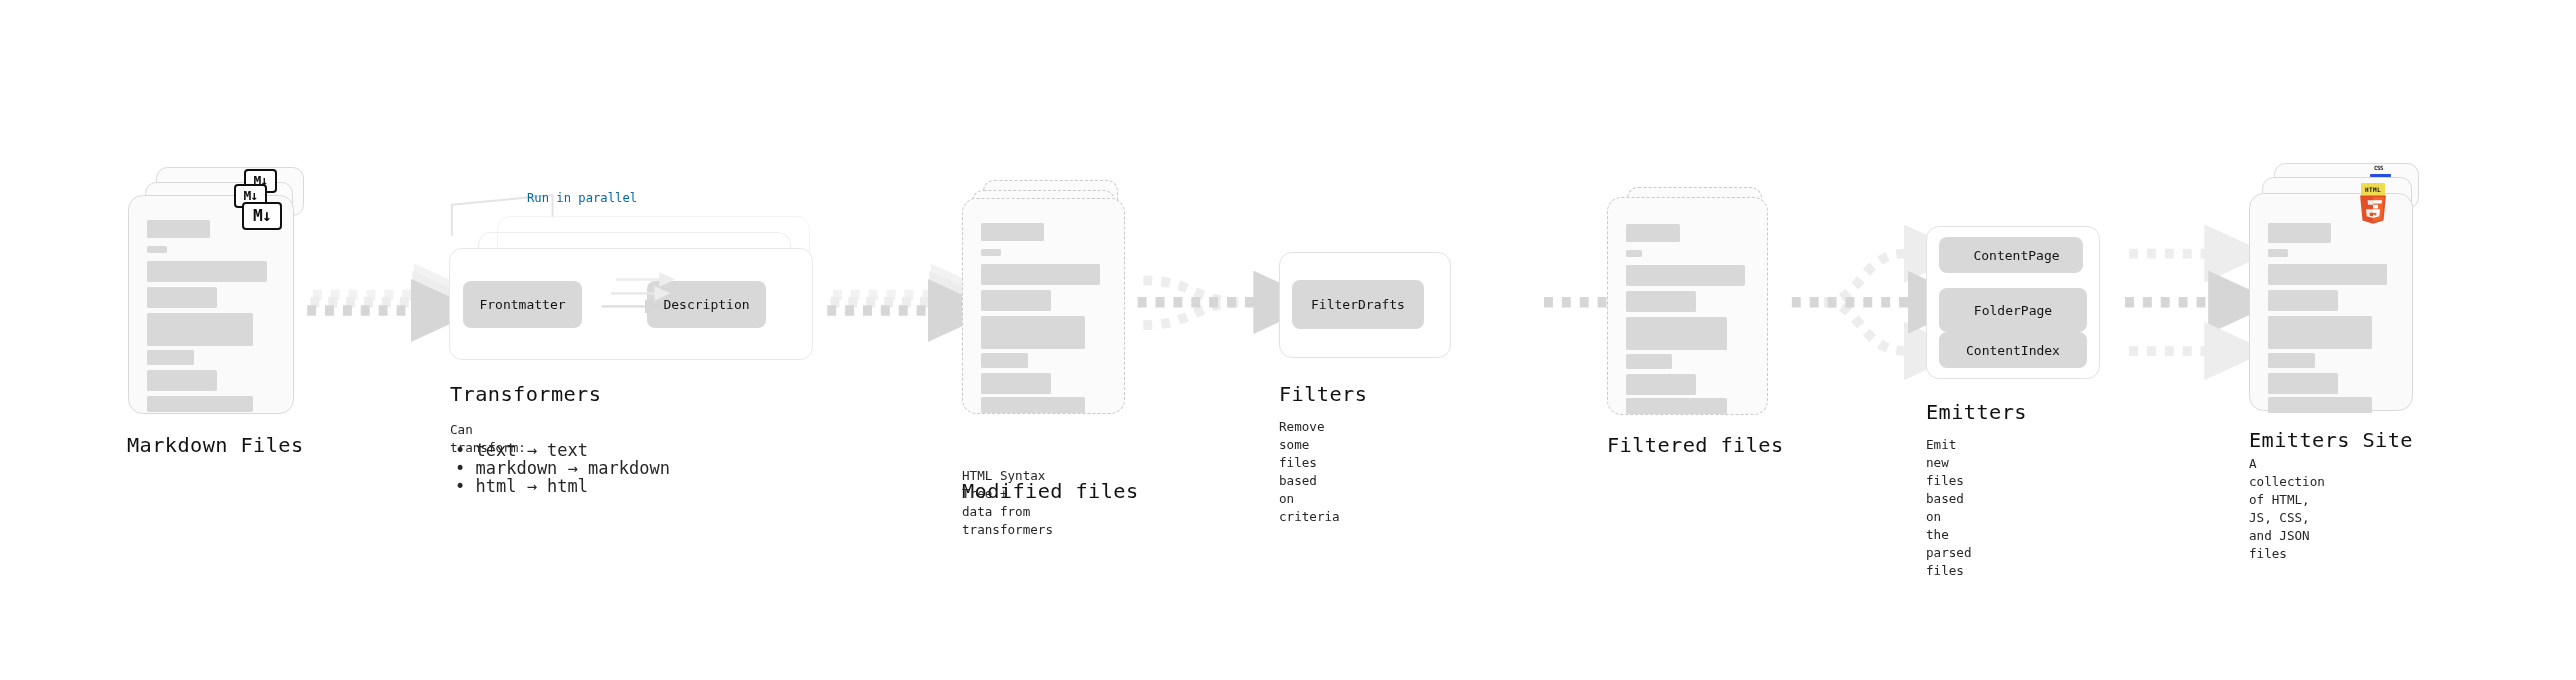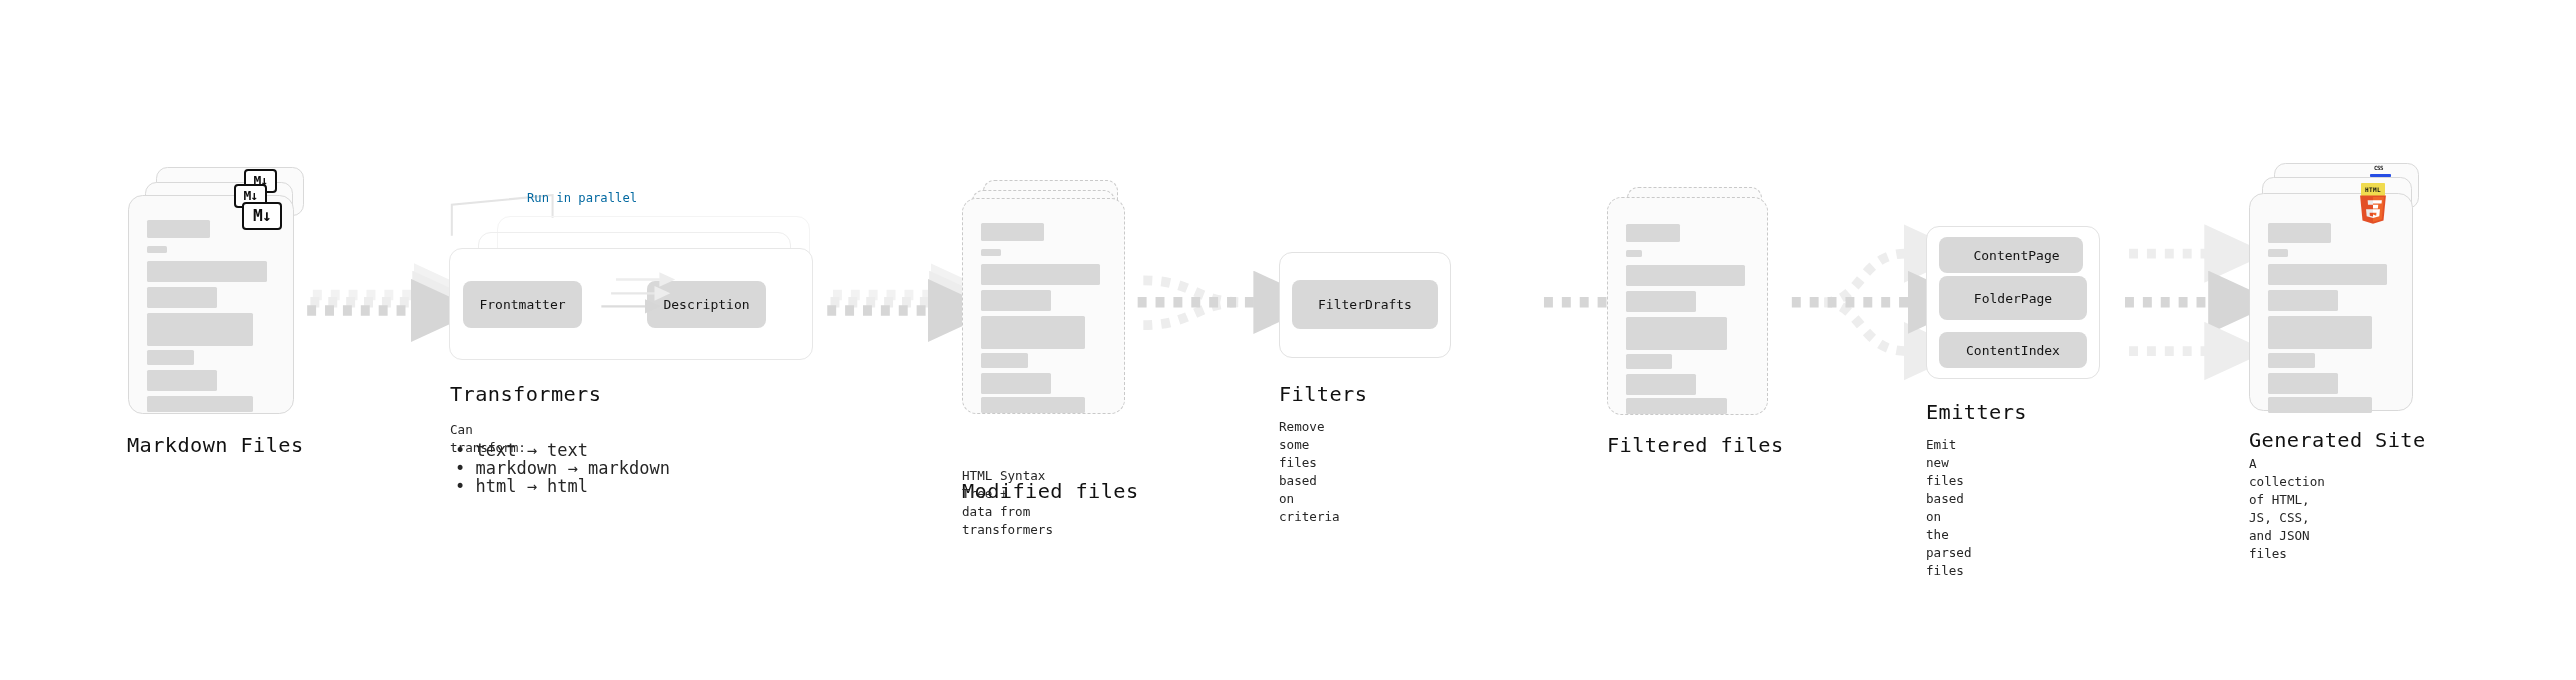--- a/index.html
+++ b/index.html
@@ -277,21 +277,21 @@
 
     <div class="title" style="left:962px; top:431px;margin-top:48px;">Modified files</div>
 
     <div class="sub" style="left:962px; top:467px;">HTML Syntax Tree +
 data from transformers</div>
   </div>
 
   <div class="stage">
     <div class="group" style="left:1279px; top:252px; width:172px; height:106px;"></div>
 
-    <div class="chip" style="left:1292px; top:280px; width:146px; height:49px;">FilterDrafts</div>
+    <div class="chip" style="left:1292px; top:280px; width:132px; height:49px;">FilterDrafts</div>
 
     <div class="title" style="left:1279px; top:382px;">Filters</div>
 
     <div class="sub" style="left:1279px; top:418px;">Remove some files based
 on criteria</div>
   </div>
 
   <div class="stage">
     <div class="card dashed" style="left:1627px; top:187px; width:135px; height:39px; border-radius:11.4px;"></div>
 
@@ -306,21 +306,21 @@
       <div class="skel" style="left:18px; top:200px; width:101px; height:16.3px;"></div>
     </div>
 
     <div class="title" style="left:1607px; top:433px;">Filtered files</div>
   </div>
 
   <div class="stage">
     <div class="group" style="left:1926px; top:226px; width:174px; height:153px;"></div>
 
     <div class="chip" style="left:1939px; top:237px; width:144px; height:36px;padding-left:11px;">ContentPage</div>
-    <div class="chip" style="left:1939px; top:276px; width:148px; height:44px;">FolderPage</div>
+    <div class="chip" style="left:1939px; top:288px; width:148px; height:44px;">FolderPage</div>
     <div class="chip" style="left:1939px; top:332px; width:148px; height:36px;">ContentIndex</div>
 
     <div class="title" style="left:1926px; top:400px;">Emitters</div>
 
     <div class="sub" style="left:1926px; top:436px;">Emit new files based on
 the parsed files</div>
   </div>
 
   <div class="stage">
     <div class="card back" style="left:2274px; top:163px; width:145px; height:46px; border-radius:11.4px;"></div>
@@ -348,20 +348,20 @@
         <path d="M6,13 L38,13 L35,44 L22,48 L9,44 Z" fill="#e34f26"></path>
         <path d="M22,15 L35.5,15 L33,42.3 L22,45.8 Z" fill="#ef652a"></path>
         <path d="M22,24.5 L28.5,24.5 L28,29 L22,29 Z
                  M22,19 L33,19 L32.6,23 L22,23 Z
                  M22,36.5 L22,41 L29.8,38.8 L30.6,30 L22,30 L22,34.5 L26.3,34.5 L25.9,38 Z" fill="#ffffff"></path>
         <path d="M22,24.5 L15.8,24.5 L15.4,19 L22,19 Z
                  M22,30 L22,34.5 L17.8,34.5 L18.1,38 L22,38.9 L22,41 L14.2,38.8 L13.4,30 Z" fill="#ebebeb"></path>
       </svg>
     </div>
 
-    <div class="title" style="left:2249px; top:428px;">Generated Site</div>
+    <div class="title" style="left:2249px; top:428px;">Emitters Site</div>
 
     <div class="sub" style="left:2249px; top:455px;">A collection of HTML,
 JS, CSS, and JSON files</div>
   </div>
 
 </div>
 
 
 </body></html>

